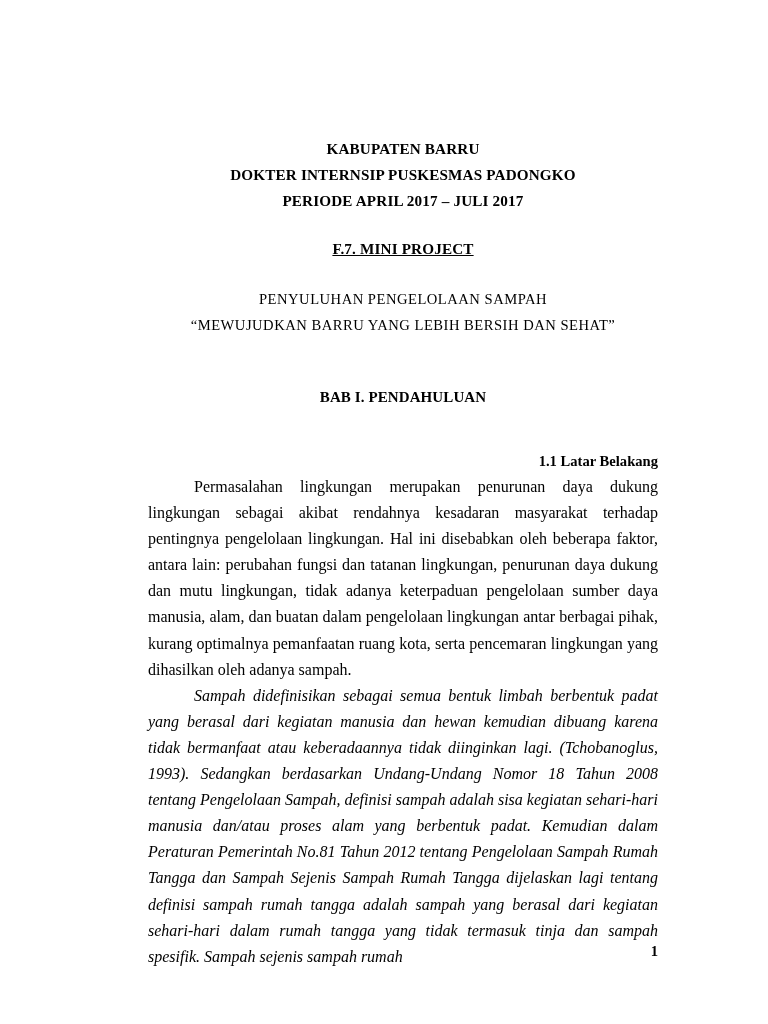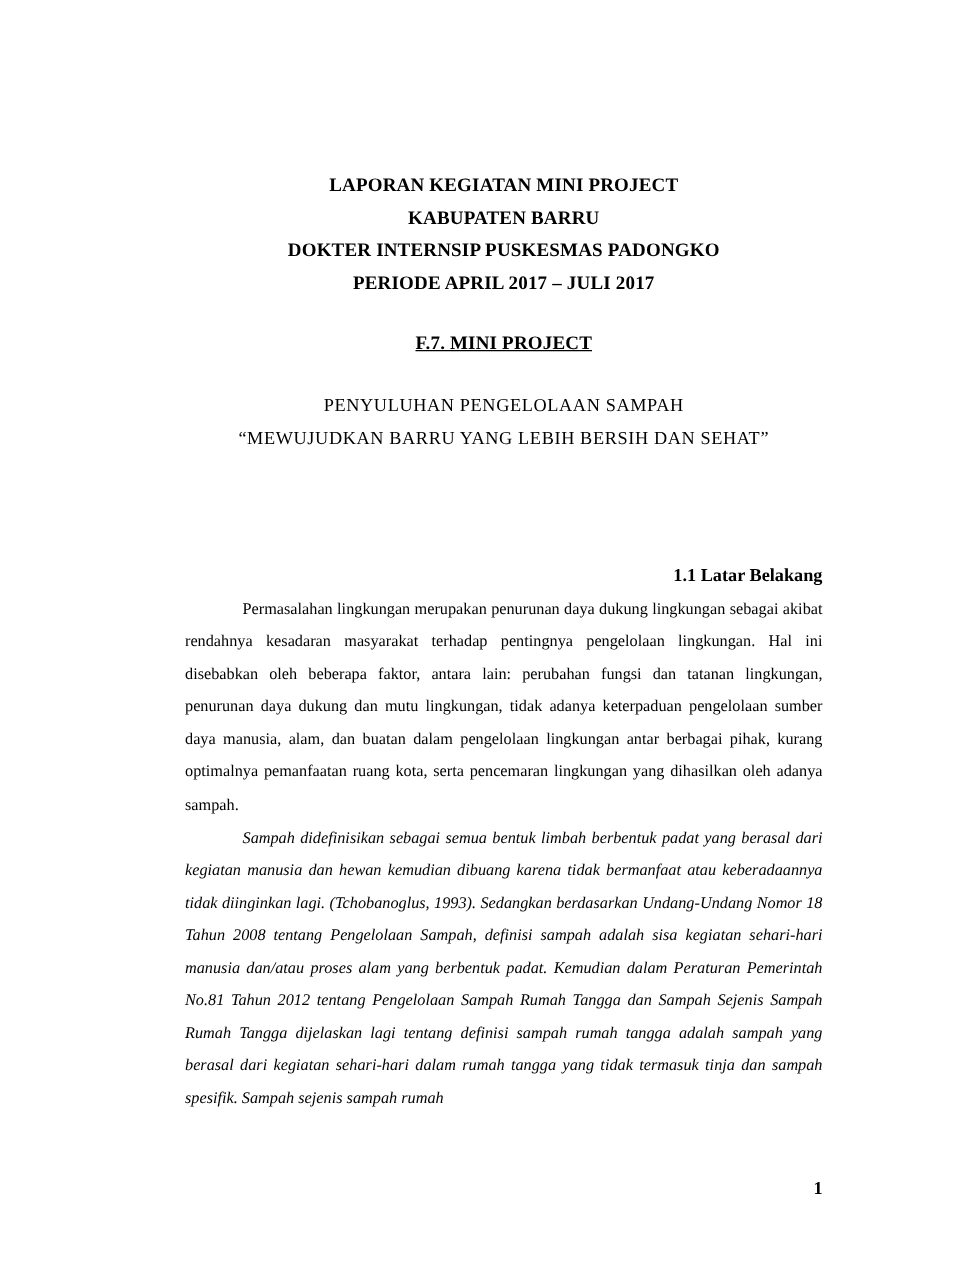--- a/index.html
+++ b/index.html
@@ -81,21 +81,21 @@
     text-align: right;
     font-weight: bold;
     font-size: 14.6px;
     line-height: 26px;
     margin-top: 10px;
   }
 
   p.body-par {
     text-align: justify;
     text-justify: inter-word;
-    font-size: 13px;
+    font-size: 16px;
     line-height: 26.1px;
     margin: 0;
     text-indent: 46px;
     hyphens: none;
   }
   p.body-par + p.body-par {
     margin-top: 0;
     font-style: italic;
   }
 
@@ -110,37 +110,37 @@
     line-height: 20px;
   }
 </style>
 </head>
 <body>
 
 <div class="page">
   <div class="content">
 
     <div class="title-block">
-      <div class="title-line">LAPORAN KEGIATAN MINI PROJECT</div>
       <div class="title-line">KABUPATEN BARRU</div>
       <div class="title-line">DOKTER INTERNSIP PUSKESMAS PADONGKO</div>
       <div class="title-line">PERIODE APRIL 2017 – JULI 2017</div>
     </div>
 
     <div class="section-gap-1"></div>
 
     <div class="subtitle-line">F.7. MINI PROJECT</div>
 
     <div class="section-gap-2"></div>
 
     <div class="project-title">PENYULUHAN PENGELOLAAN SAMPAH</div>
     <div class="project-title">“MEWUJUDKAN BARRU YANG LEBIH BERSIH DAN SEHAT”</div>
 
     <div class="section-gap-4"></div>
 
+    <div class="chapter-heading">BAB I. PENDAHULUAN</div>
 
     <div class="section-gap-3"></div>
 
     <div class="subheading">1.1 Latar Belakang</div>
 
     <p class="body-par">Permasalahan lingkungan merupakan penurunan daya dukung lingkungan sebagai akibat rendahnya kesadaran masyarakat terhadap pentingnya pengelolaan lingkungan. Hal ini disebabkan oleh beberapa faktor, antara lain: perubahan fungsi dan tatanan lingkungan, penurunan daya dukung dan mutu lingkungan, tidak adanya keterpaduan pengelolaan sumber daya manusia, alam, dan buatan dalam pengelolaan lingkungan antar berbagai pihak, kurang optimalnya pemanfaatan ruang kota, serta pencemaran lingkungan yang dihasilkan oleh adanya sampah.</p>
     <p class="body-par">Sampah didefinisikan sebagai semua bentuk limbah berbentuk padat yang berasal dari kegiatan manusia dan hewan kemudian dibuang karena tidak bermanfaat atau keberadaannya tidak diinginkan lagi. (Tchobanoglus, 1993). Sedangkan berdasarkan Undang-Undang Nomor 18 Tahun 2008 tentang Pengelolaan Sampah, definisi sampah adalah sisa kegiatan sehari-hari manusia dan/atau proses alam yang berbentuk padat. Kemudian dalam Peraturan Pemerintah No.81 Tahun 2012 tentang Pengelolaan Sampah Rumah Tangga dan Sampah Sejenis Sampah Rumah Tangga dijelaskan lagi tentang definisi sampah rumah tangga adalah sampah yang berasal dari kegiatan sehari-hari dalam rumah tangga yang tidak termasuk tinja dan sampah spesifik. Sampah sejenis sampah rumah</p>
 
   </div>
 

